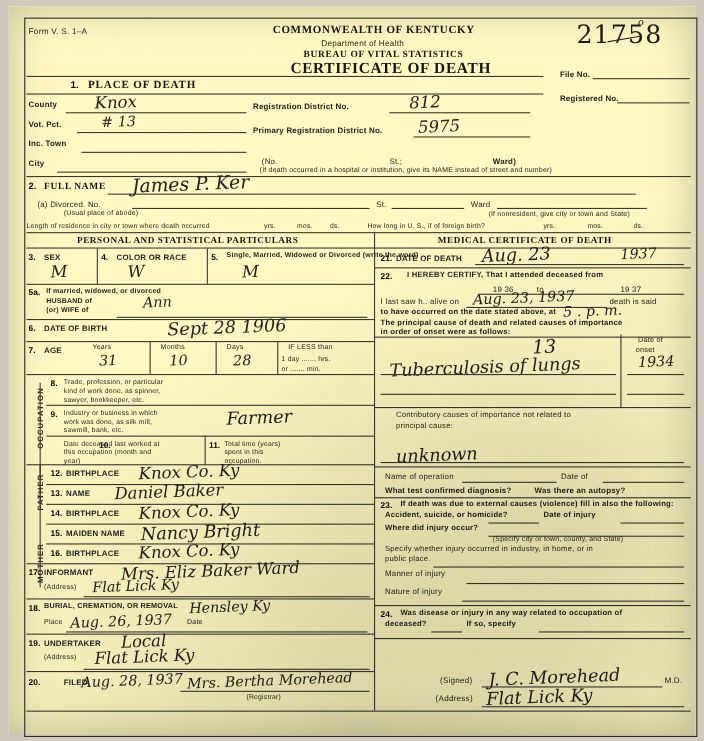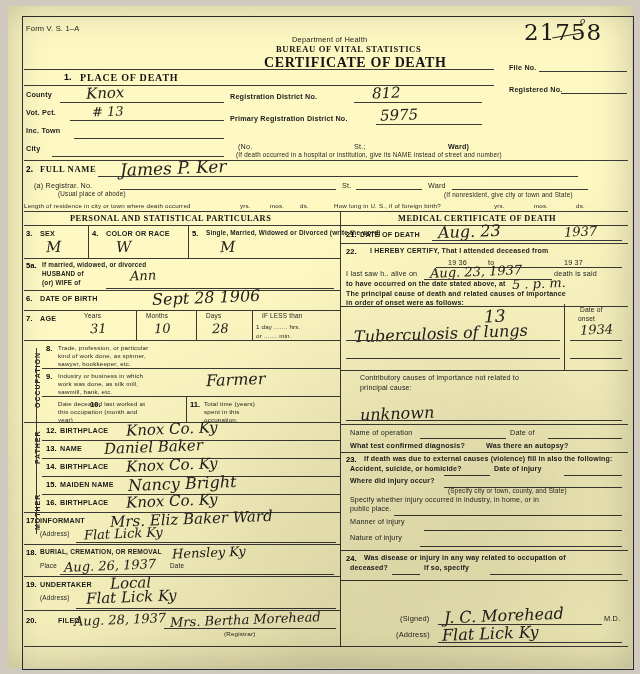--- a/index.html
+++ b/index.html
@@ -56,20 +56,21 @@
 </style>
 </head>
 <body>
 
 <div class="page">
  <div class="sheet">
   <div class="border"></div>
   <div class="inner">
 
    <div class="lbl reg" style="left:2px;top:6px;font-size:7.5px;">Form V. S. 1–A</div>
+   <div class="cap" style="left:224px;top:4px;font-size:10px;">COMMONWEALTH OF KENTUCKY</div>
    <div class="lbl reg" style="left:268px;top:17px;font-size:7.5px;">Department of Health</div>
    <div class="cap" style="left:252px;top:26px;font-size:8.6px;">BUREAU OF VITAL STATISTICS</div>
    <div class="cap" style="left:240px;top:37px;font-size:14px;">CERTIFICATE OF DEATH</div>
 
    <div class="bignum" style="left:500px;top:1px;">21758</div>
    <div class="strike" style="left:528px;top:17px;width:30px;transform:rotate(-10deg);"></div>
    <div class="hand sm" style="left:556px;top:-2px;font-size:9px;">o</div>
 
    <div class="lbl" style="left:485px;top:45px;font-weight:700;">File No.</div>
    <div class="rule" style="left:515px;top:53px;width:88px;"></div>
@@ -107,21 +108,21 @@
    <div class="lbl reg" style="left:330px;top:124px;font-weight:400;">St.;</div>
    <div class="lbl reg" style="left:424px;top:124px;font-weight:700;">Ward)</div>
    <div class="lbl reg" style="left:212px;top:133px;font-weight:400;font-size:6.3px;">(If death occurred in a hospital or institution, give its NAME instead of street and number)</div>
 
    <div class="hline thick" style="left:0px;top:142px;width:604px;"></div>
    <div class="num" style="left:2px;top:146px;font-size:8.4px;">2.</div>
    <div class="cap" style="left:16px;top:146px;font-size:8.6px;">FULL NAME</div>
    <div class="rule" style="left:74px;top:158px;width:480px;"></div>
    <div class="hand lg" style="left:96px;top:140px;font-size:17px;">James P. Ker</div>
 
-   <div class="lbl reg" style="left:10px;top:163px;font-weight:400;">(a) Registrar. No.</div>
+   <div class="lbl reg" style="left:10px;top:163px;font-weight:400;">(a) Divorced. No.</div>
    <div class="lbl reg" style="left:34px;top:172px;font-weight:400;font-size:6.3px;">(Usual place of abode)</div>
    <div class="rule" style="left:96px;top:171px;width:216px;"></div>
    <div class="lbl reg" style="left:318px;top:163px;font-weight:400;">St.</div>
    <div class="rule" style="left:332px;top:171px;width:66px;"></div>
    <div class="lbl reg" style="left:404px;top:163px;font-weight:400;">Ward</div>
    <div class="rule" style="left:428px;top:171px;width:136px;"></div>
    <div class="lbl reg" style="left:420px;top:173px;font-weight:400;font-size:6.3px;">(If nonresident, give city or town and State)</div>
 
    <div class="lbl reg" style="left:0px;top:184px;font-weight:400;font-size:6.2px;">Length of residence in city or town where death occurred</div>
    <div class="lbl reg" style="left:216px;top:184px;font-weight:400;font-size:6.2px;">yrs.</div>

